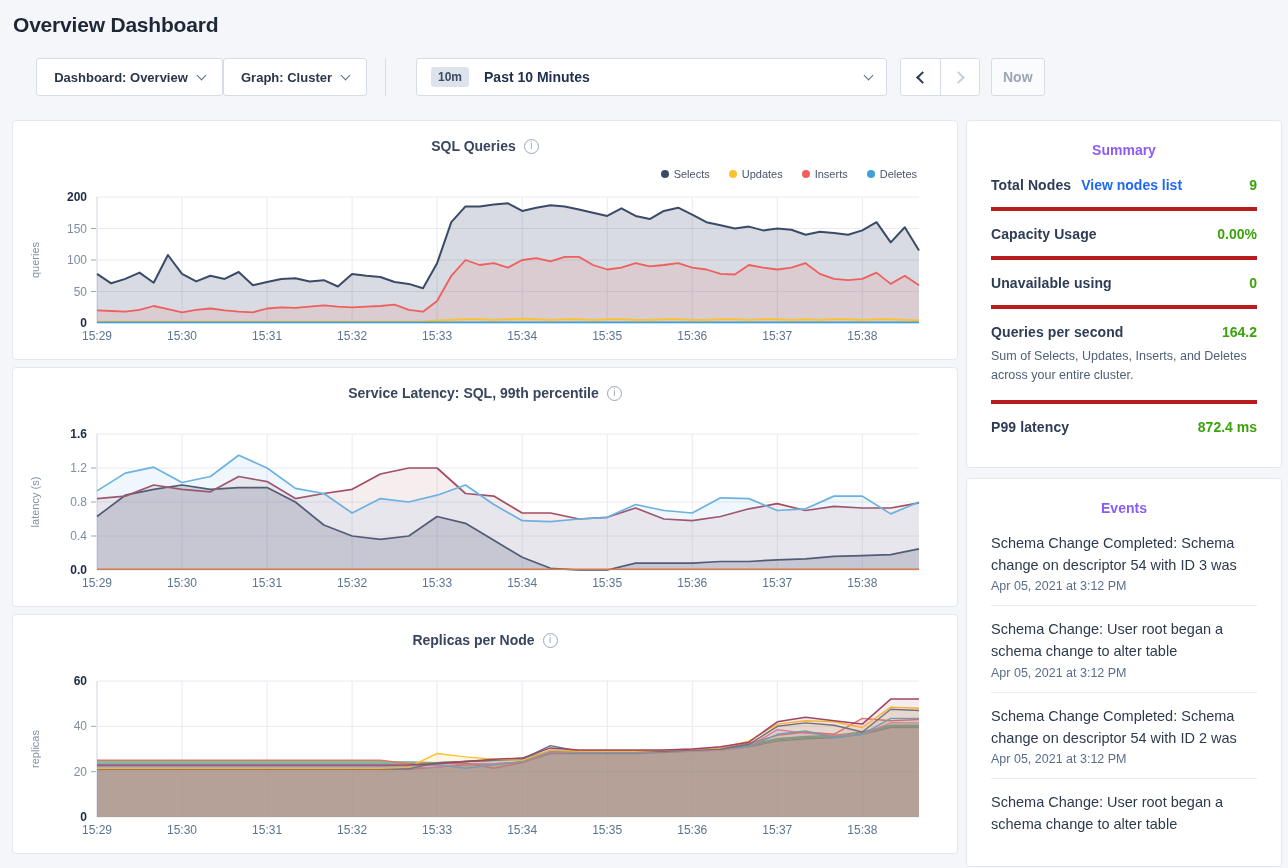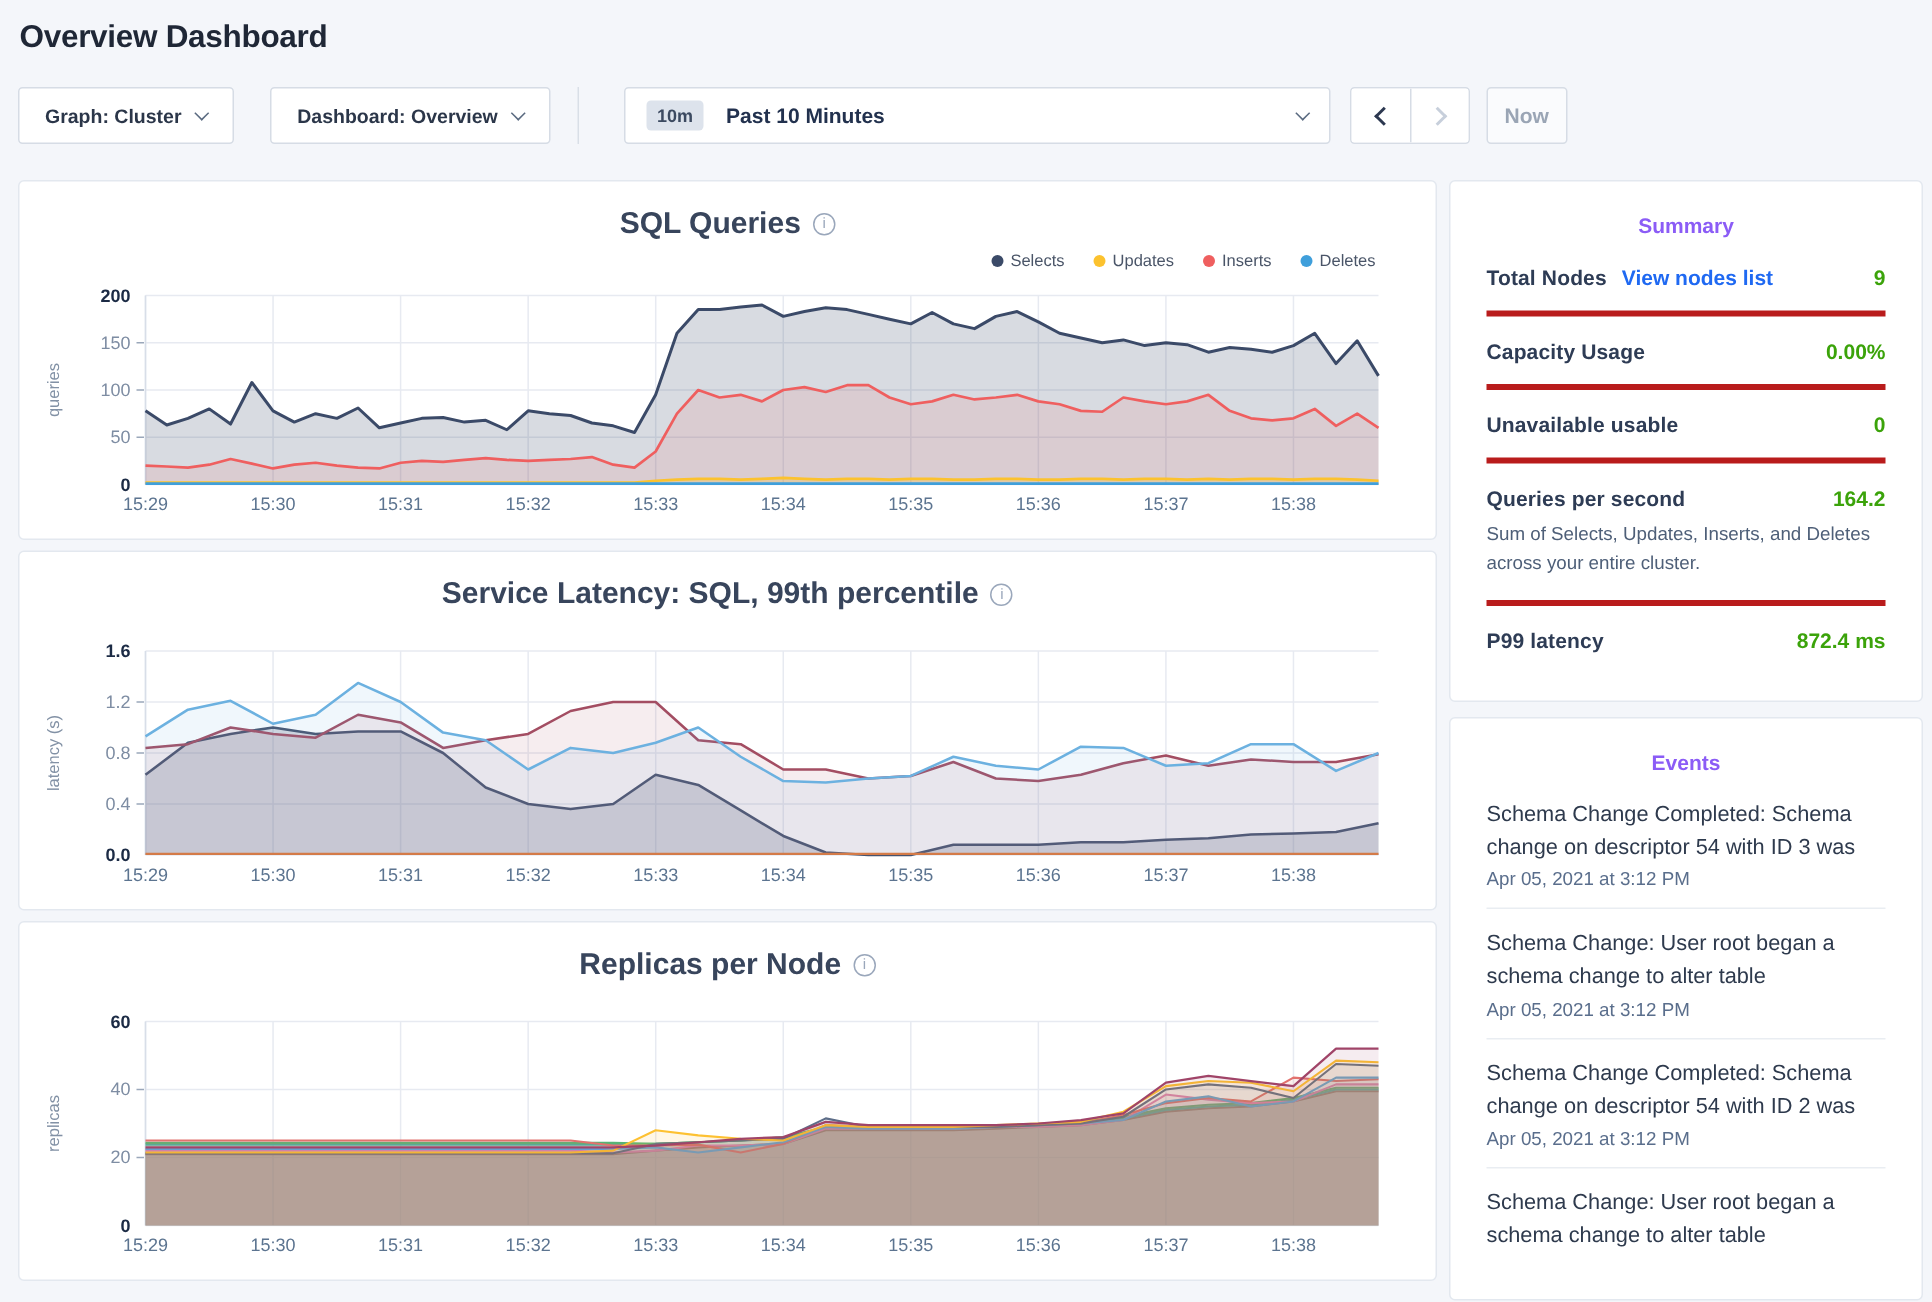--- a/index.html
+++ b/index.html
@@ -42,21 +42,21 @@
   .chl { width:9px; height:9px; border-left:2.6px solid #2c3850; border-bottom:2.6px solid #2c3850; transform:rotate(45deg); margin-left:4px; }
   .chr { width:9px; height:9px; border-left:2.6px solid #c7cfdb; border-bottom:2.6px solid #c7cfdb; transform:rotate(-135deg); margin-right:4px; }
   .now-btn { margin-left:11px; padding:0 11px; font-size:14px; font-weight:bold; color:#9aa5b5; background:#fafbfd; }
   
   .main { display:flex; margin-top:24px; align-items:flex-start; }
   .charts-col { width:946px; }
   .sidebar { width:316px; margin-left:8px; }
   .card { background:#fff; border:1px solid #e3e8ef; border-radius:4px; }
   .chart-card { height:240px; position:relative; margin-bottom:7px; }
   .chart-title-row { display:flex; align-items:center; justify-content:center; gap:8px; padding-top:17px; }
-  .chart-title-row h3 { margin:0; font-size:20px; font-weight:bold; color:#38455c; }
+  .chart-title-row h3 { margin:0; font-size:14px; font-weight:bold; color:#38455c; }
   .info-icon {
     width:15px; height:15px; border:1px solid #9aa7bb; border-radius:50%;
     color:#9aa7bb; font-size:10px; line-height:1; display:inline-flex;
     align-items:center; justify-content:center; cursor:pointer;
   }
   .legend { position:absolute; top:47px; right:40px; display:flex; gap:19px; }
   .legend .li { display:flex; align-items:center; gap:5px; font-size:11px; color:#4a5568; }
   .legend .dot { width:8px; height:8px; border-radius:50%; display:inline-block; }
   svg.chart { position:absolute; left:0; bottom:2px; }
   
@@ -76,26 +76,26 @@
   .etime { font-size:12.5px; color:#5a6e8c; margin-top:3px; }
 </style>
 </head>
 <body>
 
 <div class="page">
 
   <h1 class="page-title">Overview Dashboard</h1>
 
   <div class="controls">
+    <button class="dd dd-dashboard">
+      <span>Dashboard: Overview</span>
+      <span class="chev"></span>
+    </button>
     <button class="dd dd-graph">
       <span>Graph: Cluster</span>
-      <span class="chev"></span>
-    </button>
-    <button class="dd dd-dashboard">
-      <span>Dashboard: Overview</span>
       <span class="chev"></span>
     </button>
     <div class="vdiv"></div>
     <button class="timepicker">
       <span class="time-badge">10m</span>
       <span class="time-label">Past 10 Minutes</span>
       <span class="chev tp-chev"></span>
     </button>
     <div class="pager">
       <button>
@@ -307,21 +307,21 @@
           </div>
         </div>
         <div class="srow">
           <div class="srow-top">
             <span class="slabel">Capacity Usage</span>
             <span class="svalue">0.00%</span>
           </div>
         </div>
         <div class="srow">
           <div class="srow-top">
-            <span class="slabel">Unavailable usable</span>
+            <span class="slabel">Unavailable using</span>
             <span class="svalue">0</span>
           </div>
         </div>
         <div class="srow">
           <div class="srow-top">
             <span class="slabel">Queries per second</span>
             <span class="svalue">164.2</span>
           </div>
           <p class="sdesc">Sum of Selects, Updates, Inserts, and Deletes across your entire cluster.</p>
         </div>

